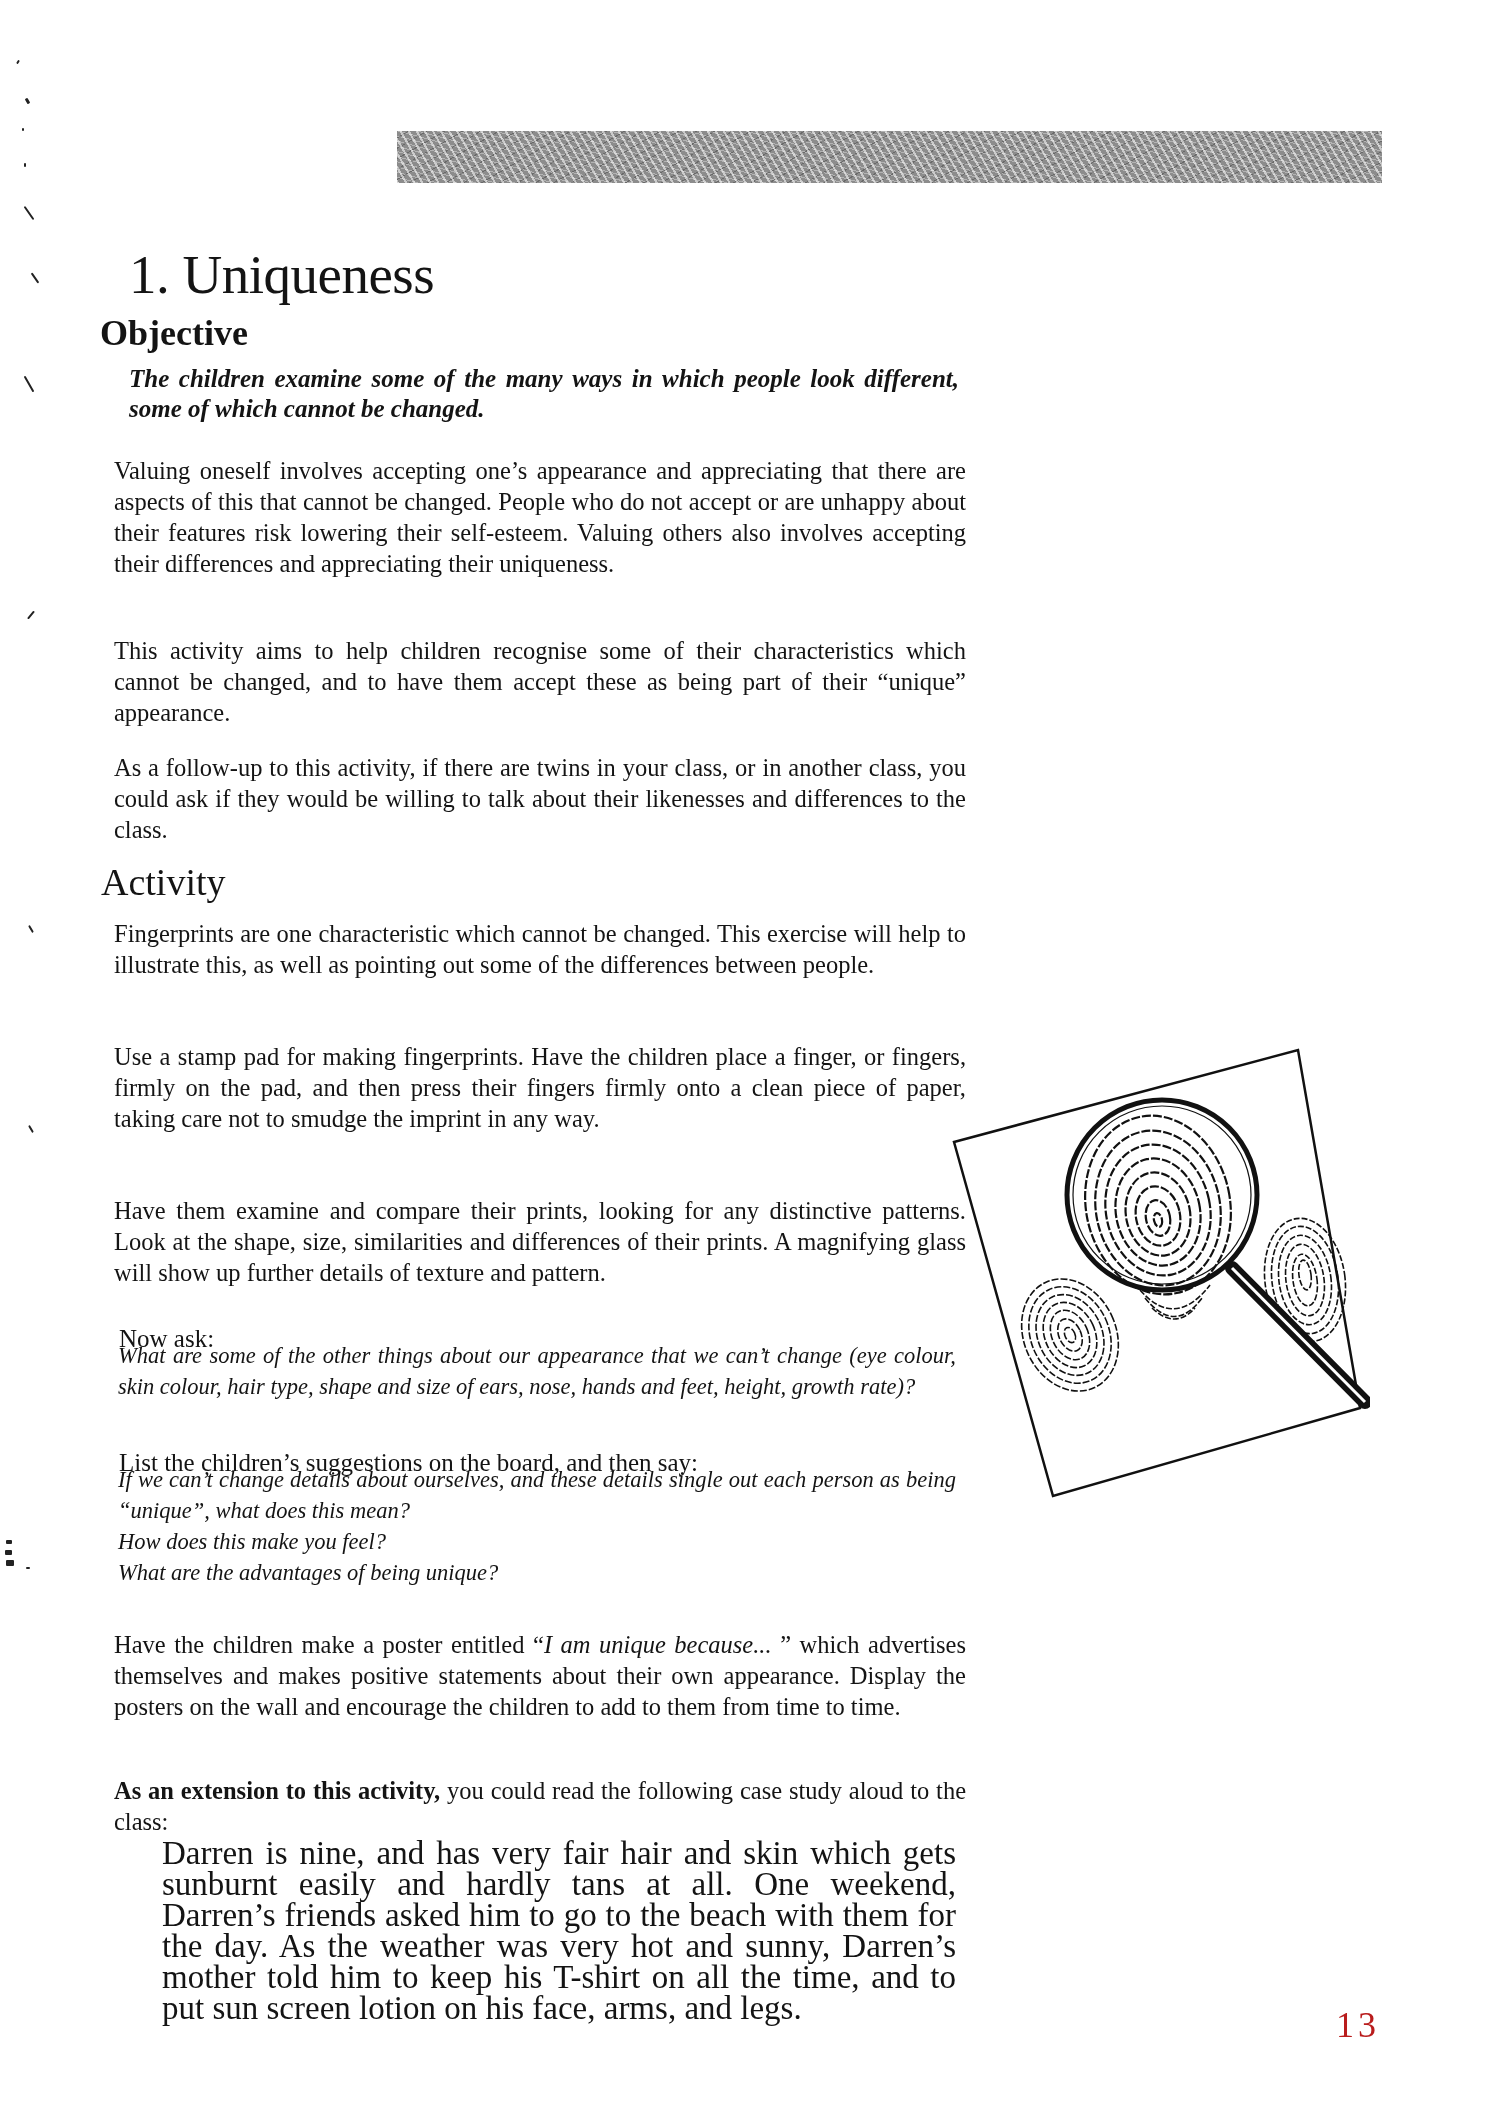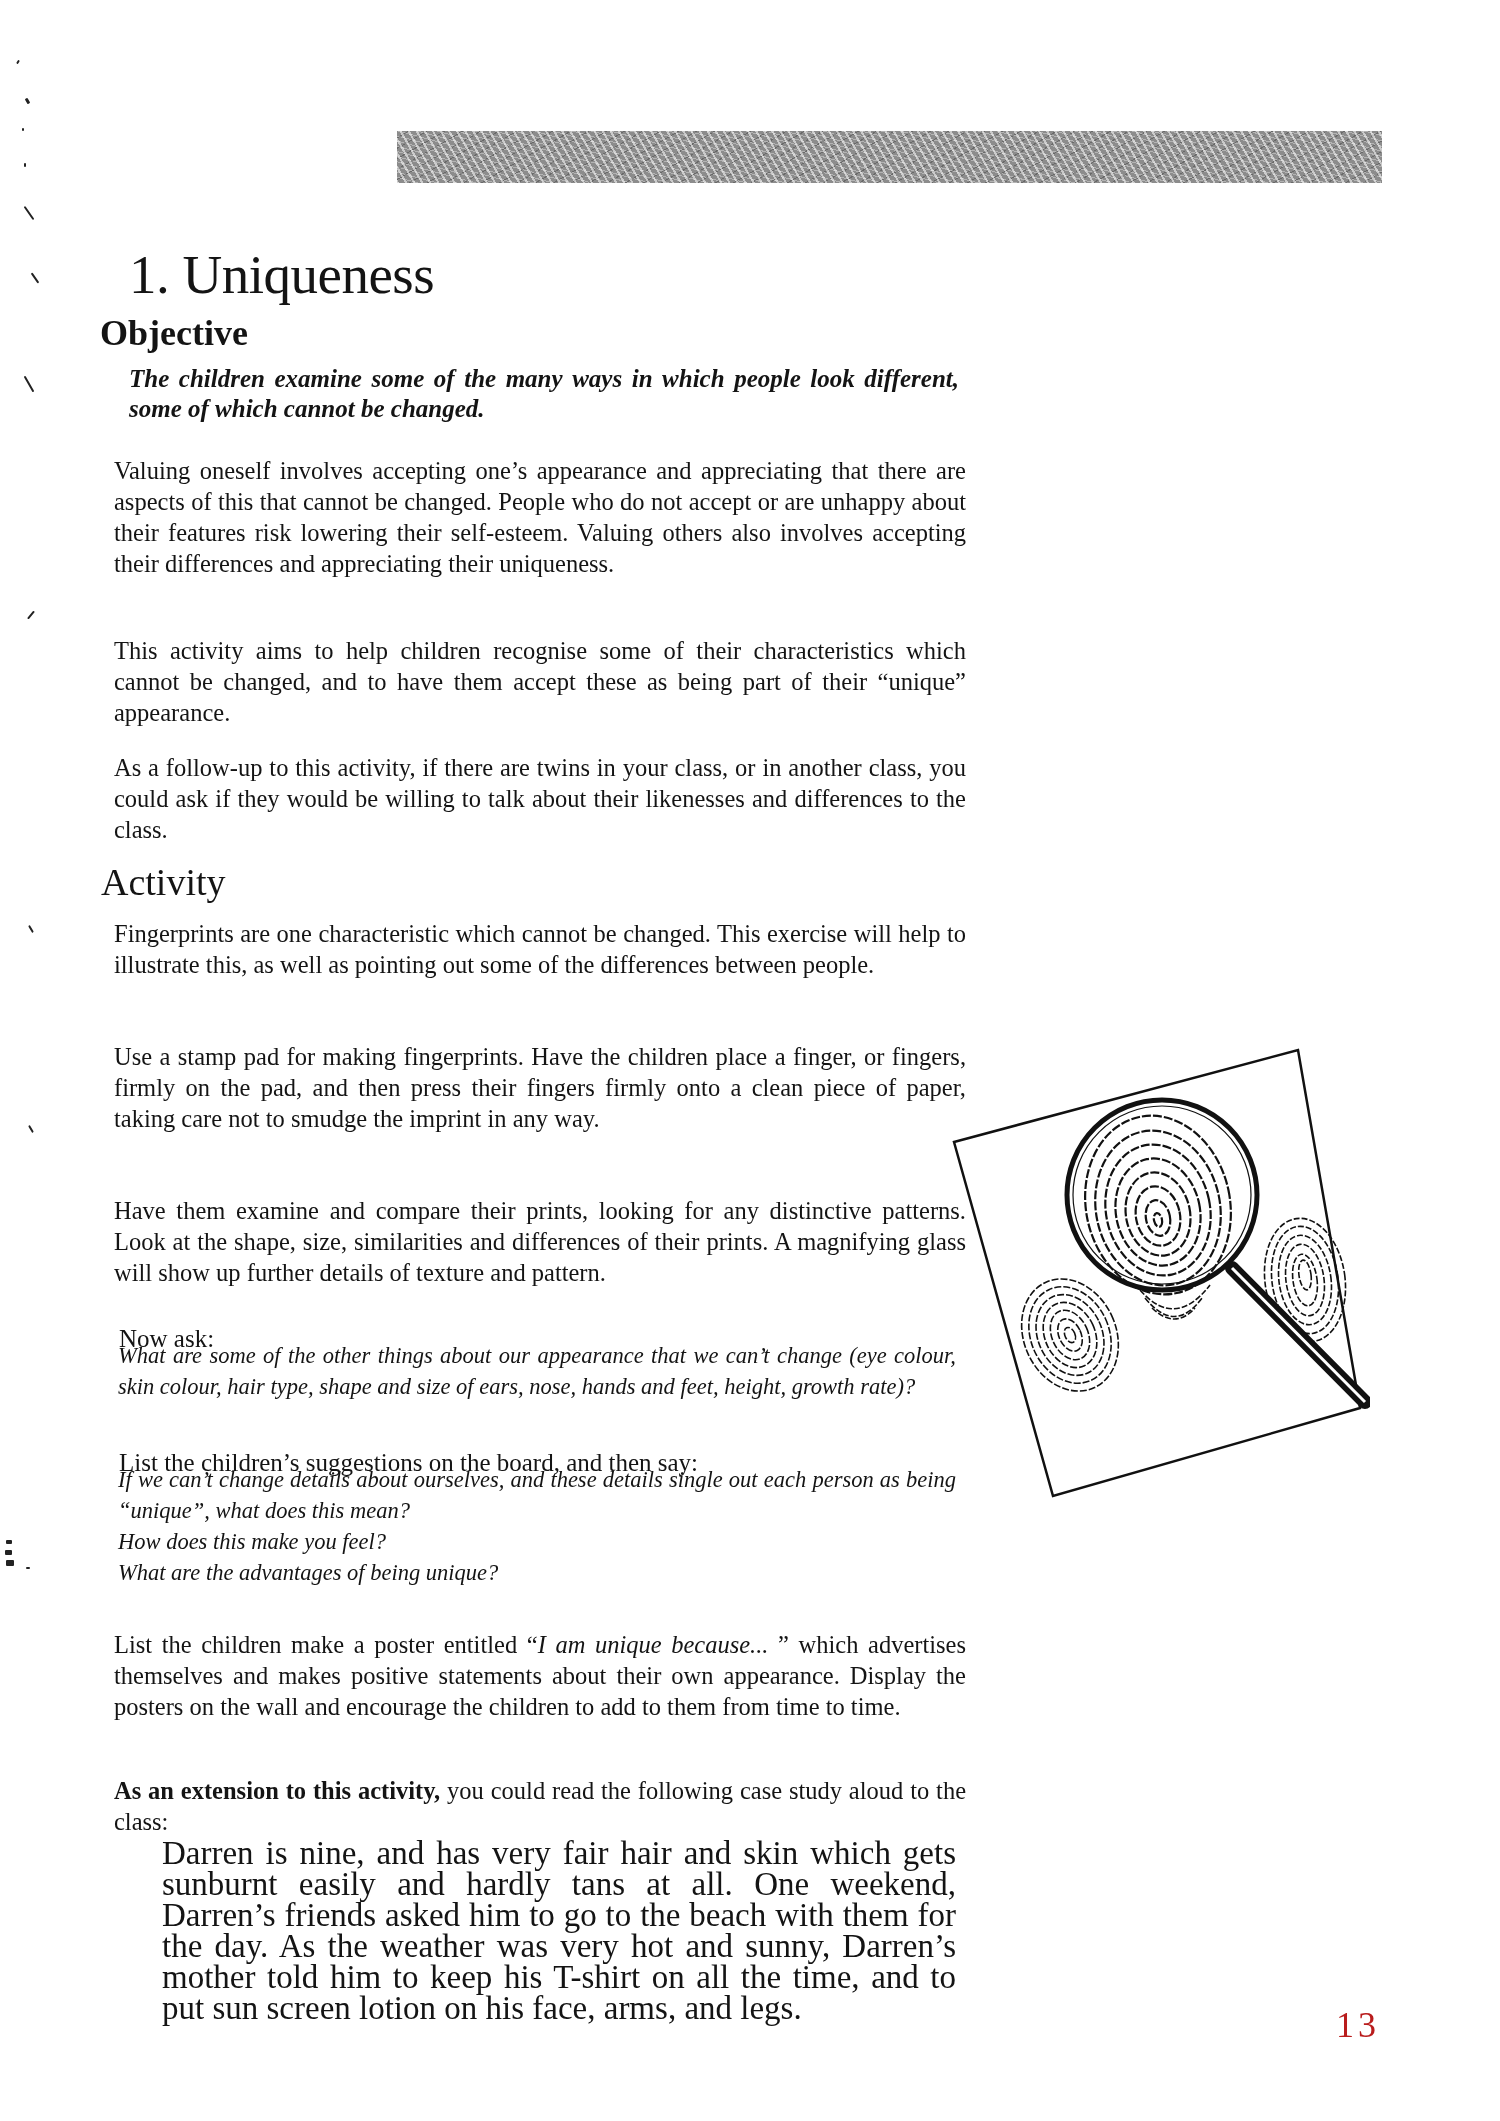--- a/index.html
+++ b/index.html
@@ -69,21 +69,21 @@
 <p class="para" style="top:1029px;width:852px">Use a stamp pad for making fingerprints. Have the children place a finger, or fingers, firmly on the pad, and then press their fingers firmly onto a clean piece of paper, taking care not to smudge the imprint in any way.</p>
 <p class="para" style="top:1183px;width:852px">Have them examine and compare their prints, looking for any distinctive patterns. Look at the shape, size, similarities and differences of their prints. A magnifying glass will show up further details of texture and pattern.</p>
 
 <p class="plain" style="top:1309px">Now ask:</p>
 <p class="q" style="top:1340px">What are some of the other things about our appearance that we can’t change (eye colour, skin colour, hair type, shape and size of ears, nose, hands and feet, height, growth rate)?</p>
 <p class="plain" style="top:1433px">List the children’s suggestions on the board, and then say:</p>
 <p class="q" style="top:1464px">If we can’t change details about ourselves, and these details single out each person as being “unique”, what does this mean?</p>
 <p class="q" style="top:1526px">How does this make you feel?</p>
 <p class="q" style="top:1557px">What are the advantages of being unique?</p>
 
-<p class="para" style="top:1617px"><span>List the children make a poster entitled “</span><i>I am unique because...</i><span> ” which advertises themselves and makes positive statements about their own appearance. Display the posters on the wall and encourage the children to add to them from time to time.</span></p>
+<p class="para" style="top:1617px"><span>Have the children make a poster entitled “</span><i>I am unique because...</i><span> ” which advertises themselves and makes positive statements about their own appearance. Display the posters on the wall and encourage the children to add to them from time to time.</span></p>
 
 <p class="para" style="top:1763px"><b>As an extension to this activity,</b><span> you could read the following case study aloud to the class:</span></p>
 
 <p class="case">Darren is nine, and has very fair hair and skin which gets sunburnt easily and hardly tans at all. One weekend, Darren’s friends asked him to go to the beach with them for the day. As the weather was very hot and sunny, Darren’s mother told him to keep his T-shirt on all the time, and to put sun screen lotion on his face, arms, and legs.</p>
 
 <svg class="illus" viewBox="0 0 430 490">
 
   <polygon points="14,112 358,20 420,378 113,466" fill="#fff" stroke="#111" stroke-width="2.5"></polygon>
 
   <g stroke="#111" fill="none" stroke-width="1.6" stroke-dasharray="7 2">

